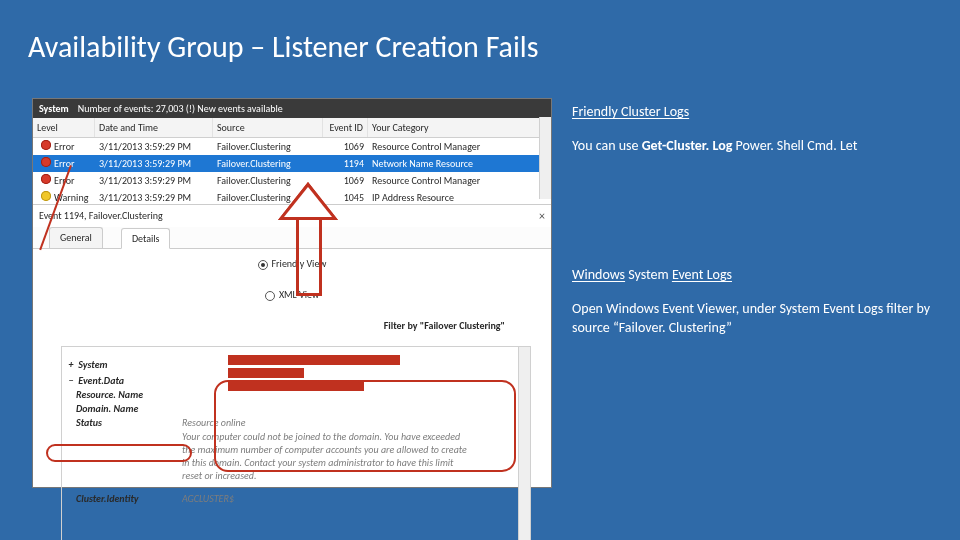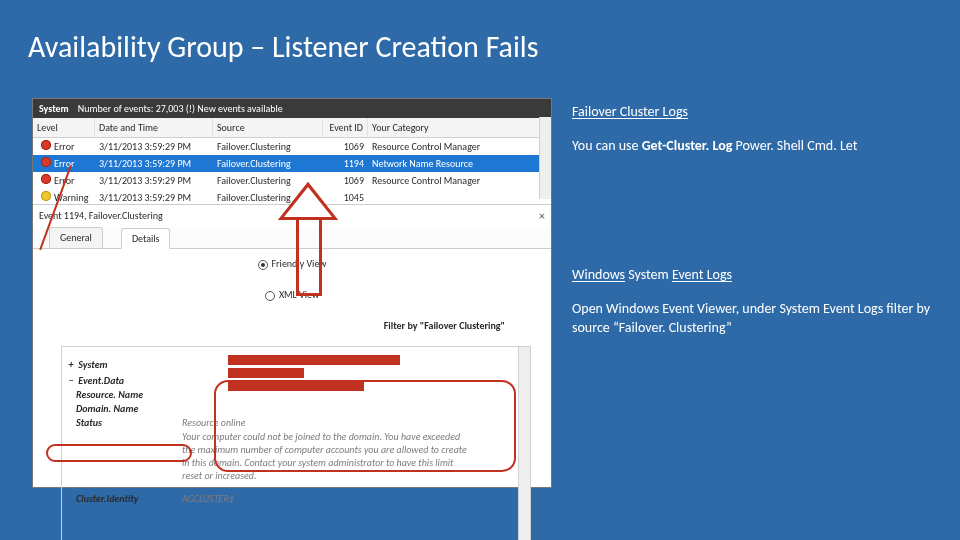--- a/index.html
+++ b/index.html
@@ -216,20 +216,21 @@
         <div class="col-date">3/11/2013 3:59:29 PM</div>
         <div class="col-src">Failover.Clustering</div>
         <div class="col-eid">1069</div>
         <div class="col-cat">Resource Control Manager</div>
       </div>
       <div class="row">
         <div class="col-level"><span class="ic w"></span>Warning</div>
         <div class="col-date">3/11/2013 3:59:29 PM</div>
         <div class="col-src">Failover.Clustering</div>
         <div class="col-eid">1045</div>
+        <div class="col-cat">IP Address Resource</div>
       </div>
     </div>
   <div class="scrollbar"></div>
 
   <div class="event-caption">
     <span>Event 1194, Failover.Clustering</span>
     <span style="font-size:12px;color:#555;">×</span>
   </div>
 
   <div class="tabs-row">
@@ -273,21 +274,21 @@
 <div class="anno arrow-line"></div>
 <div class="anno arrow-body"></div>
 <div class="anno arrow-head"></div>
 <div class="anno red-bar" style="left:228px; top:355px; width:172px; height:10px;"></div>
 <div class="anno red-bar" style="left:228px; top:368px; width:76px;  height:10px;"></div>
 <div class="anno red-bar" style="left:228px; top:381px; width:136px; height:10px;"></div>
 <div class="anno red-box small"></div>
 <div class="anno red-box big"></div>
 
 <div class="notes">
-  <div class="note-head underlined">Failover Cluster Logs</div>
+  <div class="note-head underlined">Friendly Cluster Logs</div>
   <div class="note-body">
     <span>You can use </span><b>Get-Cluster. Log</b><span> Power. Shell Cmd. Let</span>
   </div>
   <div class="spacer"></div>
   <div class="note-head">
     <span class="underlined">Windows</span><span> System </span><span class="underlined">Event Logs</span>
   </div>
   <div class="note-body" style="margin-top:14px;">Open Windows Event Viewer, under System Event Logs filter by source “Failover. Clustering”</div>
 </div>
 

